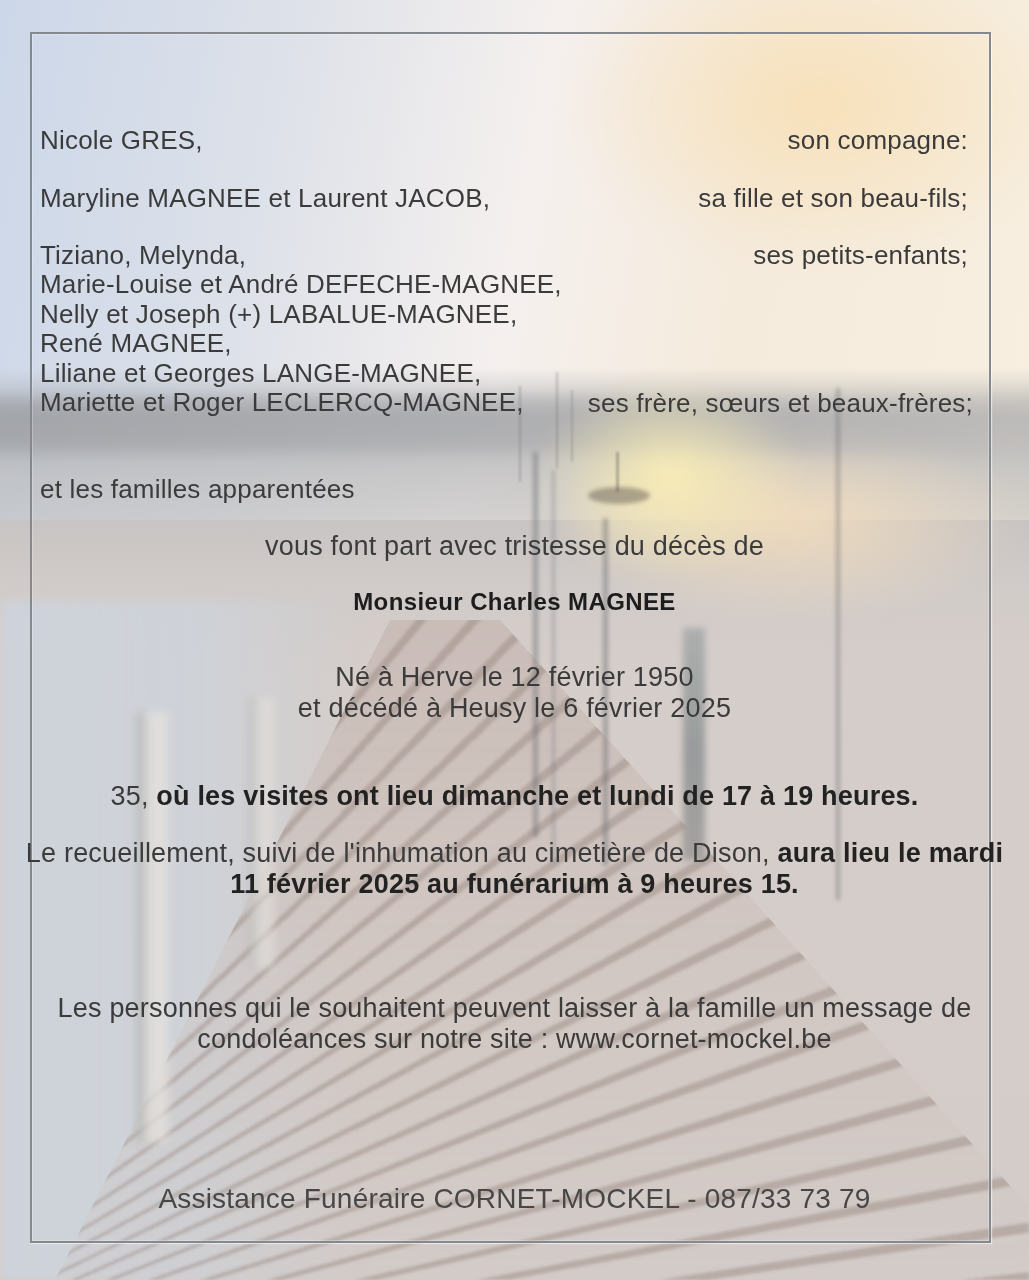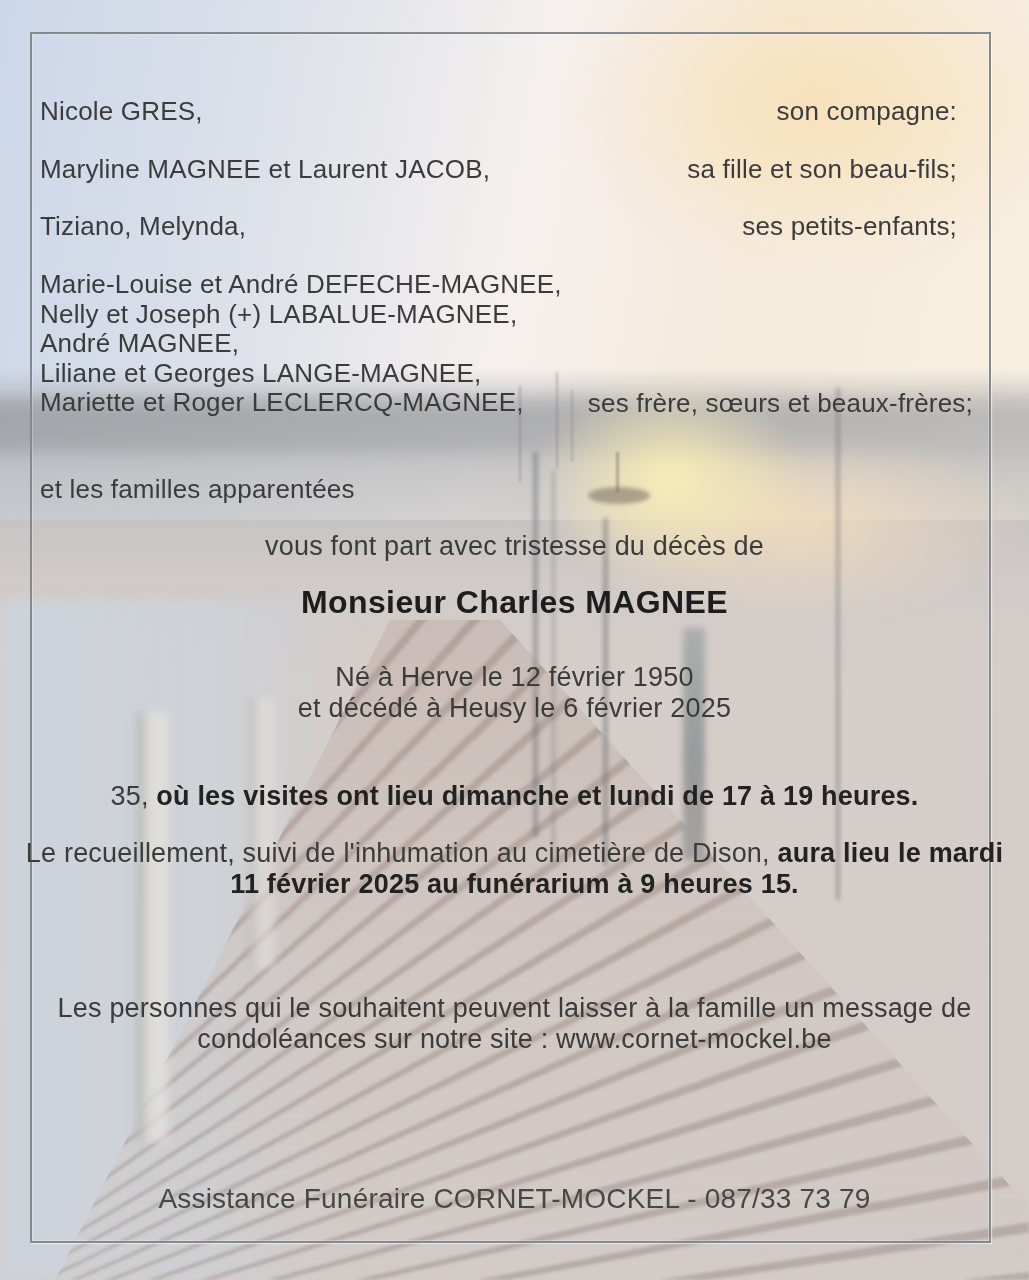--- a/index.html
+++ b/index.html
@@ -53,30 +53,30 @@
   #reed-c{left:571px;top:390px;width:2px;height:72px;background:#707070;opacity:.3;filter:blur(1px);}
   #boat{left:588px;top:487px;width:62px;height:17px;border-radius:50%;background:#6b6257;opacity:.5;filter:blur(2px);}
   #mast{left:616px;top:452px;width:3px;height:40px;background:#5e5850;opacity:.4;filter:blur(1px);}
 
   
   .frame{position:absolute;left:30px;top:32px;width:957px;height:1207px;
     border:2px solid #85888c;box-shadow:1px 1px 1px rgba(255,255,255,.55),inset 0 0 0 1px rgba(255,255,255,.25);}
 
   
   .txt{position:absolute;color:#3b3b3b;font-size:26px;line-height:30px;letter-spacing:.2px;}
-  .row{left:40px;right:72px;display:flex;justify-content:space-between;white-space:nowrap;}
+  .row{left:40px;right:61px;display:flex;justify-content:space-between;white-space:nowrap;margin-top:29px;}
   #row-1{top:96px;} #row-2{top:154px;} #row-3{top:211px;}
   .sib{left:40px;right:56px;top:270px;}
   .sib-lines span{display:block;font-size:26px;line-height:29.5px;}
   .sib-rel{position:absolute;right:0;bottom:0;white-space:nowrap;}
   #families{left:40px;top:474px;}
   .center{left:6px;width:1017px;text-align:center;font-size:27px;}
   .center .ln{white-space:nowrap;}
   #announce{top:531px;}
-  #title{top:584px;font-size:32px;line-height:36px;font-weight:bold;color:#1d1d1d;letter-spacing:.4px;}
+  #title{top:584px;font-size:24px;line-height:36px;font-weight:bold;color:#1d1d1d;letter-spacing:.4px;}
   #dates{top:662px;line-height:31px;}
   #repose{top:750px;line-height:31px;}
   #ceremony{top:838px;line-height:31px;text-align:center;}
   #condolences{top:993px;line-height:31px;}
   #footer{top:1184px;font-size:28px;color:#474747;}
   .b{font-weight:bold;color:#222;}
 </style>
 </head>
 <body>
 
@@ -117,21 +117,21 @@
   </div>
   <div class="txt row" id="row-3">
     <span>Tiziano, Melynda,</span>
     <span>ses petits-enfants;</span>
   </div>
 
   <div class="txt sib">
     <div class="sib-lines">
       <span>Marie-Louise et André DEFECHE-MAGNEE,</span>
       <span>Nelly et Joseph (+) LABALUE-MAGNEE,</span>
-      <span>André MAGNEE,</span>
+      <span>René MAGNEE,</span>
       <span>Liliane et Georges LANGE-MAGNEE,</span>
       <span>Mariette et Roger LECLERCQ-MAGNEE,</span>
     </div>
     <span class="sib-rel">ses frère, sœurs et beaux-frères;</span>
   </div>
 
   <div class="txt" id="families">et les familles apparentées</div>
 
   <div class="txt center" id="announce">
     <span class="ln">vous font part avec tristesse du décès de</span>

